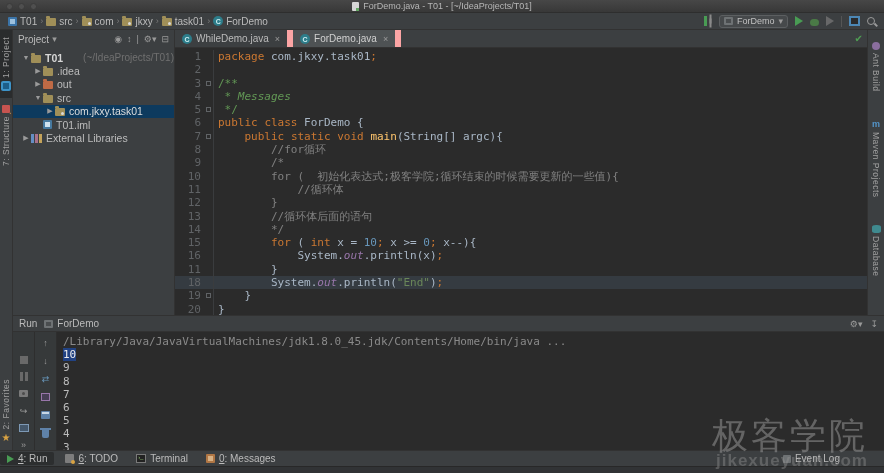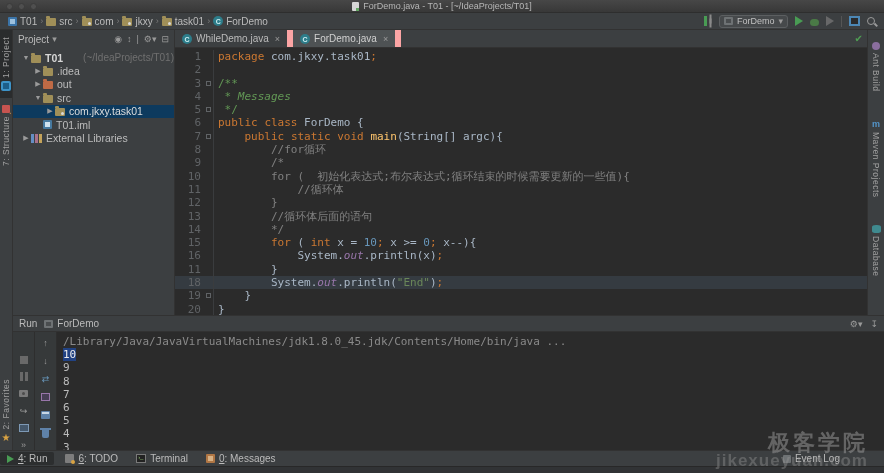--- a/index.html
+++ b/index.html
@@ -130,21 +130,21 @@
   
   .bottombar{height:16px;flex:none;background:#3c3f41;border-top:1px solid #323232;display:flex;align-items:center;font-size:10px;color:#bbbbbb;}
   .bb-item{display:flex;align-items:center;gap:4px;padding:1px 7px;border-radius:2px;margin-right:4px;white-space:nowrap}
   .bb-item.active{background:#2c2e2f}
   .bb-item u{text-decoration:underline}
   .bb-right{margin-left:auto;display:flex;align-items:center;gap:4px;margin-right:44px}
   .statusstrip{height:7px;flex:none;background:#313335;border-top:1px solid #282828}
 
   
   .watermark{position:absolute;right:16px;bottom:4px;text-align:right;z-index:50;pointer-events:none;line-height:1}
-  .wm1{font-size:22px;font-weight:bold;color:rgba(158,158,158,.5);letter-spacing:3px;
+  .wm1{font-size:36px;font-weight:normal;color:rgba(158,158,158,.5);letter-spacing:3px;
        font-family:"DejaVu Sans",sans-serif}
   .wm2{font-size:17px;font-weight:bold;color:rgba(148,148,148,.42);margin-top:-2px;letter-spacing:1px}
 </style>
 </head>
 <body>
 
 <div class="app">
 
   <div class="titlebar">
     <div class="lights">
@@ -340,21 +340,21 @@
                 <span class="lt"><span class="tk-c">        //for循环</span></span>
               </div>
               <div class="code-row">
                 <span class="ln">9</span>
                 <span class="fold-cell"></span>
                 <span class="lt"><span class="tk-c">        /*</span></span>
               </div>
               <div class="code-row">
                 <span class="ln">10</span>
                 <span class="fold-cell"></span>
-                <span class="lt"><span class="tk-c">        for (  初始化表达式;布尔表达式;循环结束的时候需要更新的一些值){</span></span>
+                <span class="lt"><span class="tk-c">        for (  初始化表达式;极客学院;循环结束的时候需要更新的一些值){</span></span>
               </div>
               <div class="code-row">
                 <span class="ln">11</span>
                 <span class="fold-cell"></span>
                 <span class="lt"><span class="tk-c">            //循环体</span></span>
               </div>
               <div class="code-row">
                 <span class="ln">12</span>
                 <span class="fold-cell"></span>
                 <span class="lt"><span class="tk-c">        }</span></span>

